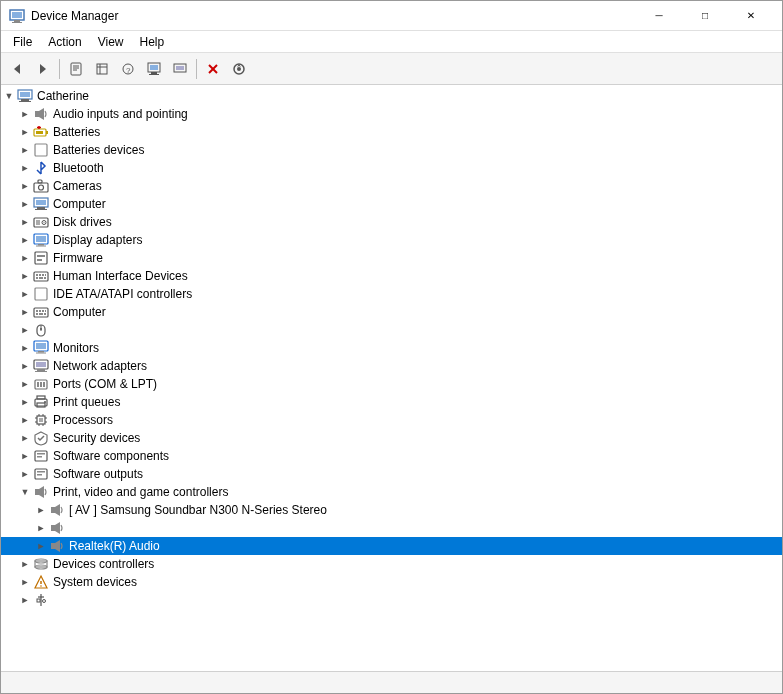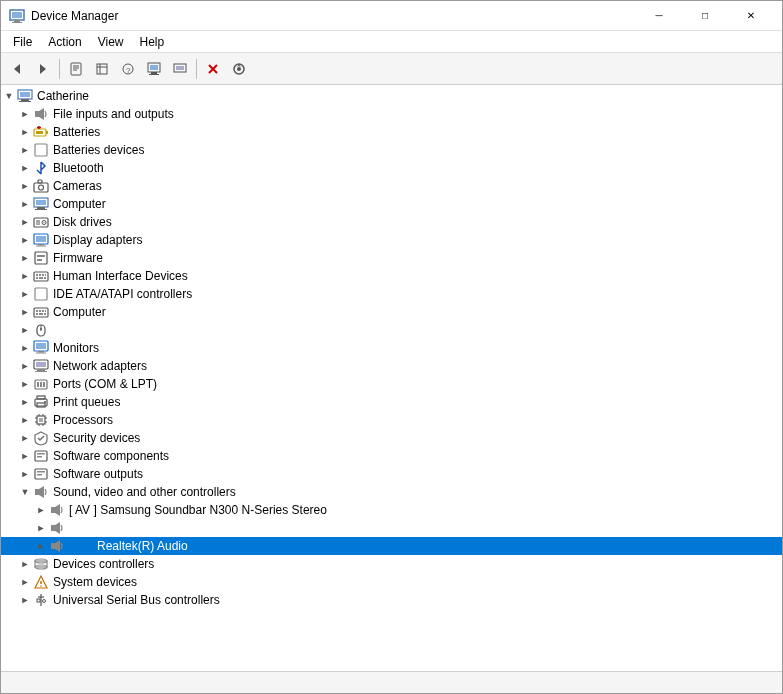--- a/index.html
+++ b/index.html
@@ -107,21 +107,21 @@
     }
     .tree-item {
       display: flex;
       align-items: center;
       height: 18px;
       padding-right: 8px;
       cursor: pointer;
       white-space: nowrap;
     }
     .tree-item.selected { background: #0078d7; color: #fff; }
-    .tree-item.selected .item-label { color: #fff; margin-left: 28px; }
+    .tree-item.selected .item-label { color: #fff; }
     .expand-btn {
       width: 16px;
       height: 18px;
       display: flex;
       align-items: center;
       justify-content: center;
       font-size: 9px;
       color: #555;
       flex-shrink: 0;
       cursor: pointer;
@@ -267,21 +267,21 @@
       </div>
     <div class="tree-item">
     <div class="expand-btn indent-1" style="margin-left:16px">►</div>
     <div class="item-icon" style="margin-left:0px">
             <svg width="16" height="16" viewBox="0 0 16 16">
         <rect x="2" y="5" width="4" height="6" fill="#888"></rect>
         <polygon points="6,5 11,2 11,14 6,11" fill="#888"></polygon>
         <path d="M12,5 Q14,8 12,11" stroke="#888" stroke-width="1.2" fill="none"></path>
       </svg>
           </div>
-    <span class="item-label">File inputs and outputs</span>
+    <span class="item-label">Audio inputs and pointing</span>
   </div>
         <div class="tree-item">
     <div class="expand-btn indent-1" style="margin-left:16px">►</div>
     <div class="item-icon" style="margin-left:0px">
             <svg width="16" height="16" viewBox="0 0 16 16">
         <rect x="1" y="5" width="12" height="7" rx="1" fill="none" stroke="#c0a000" stroke-width="1.2"></rect>
         <rect x="13" y="7" width="2" height="3" fill="#c0a000"></rect>
         <rect x="3" y="7" width="7" height="3" fill="#c0a000"></rect>
         <line x1="6" y1="2" x2="6" y2="5" stroke="#cc0000" stroke-width="1.5"></line>
         <line x1="4" y1="3.5" x2="8" y2="3.5" stroke="#cc0000" stroke-width="1.5"></line>
@@ -516,21 +516,21 @@
   </div>
         <div class="tree-item">
     <div class="expand-btn indent-1" style="margin-left:16px">▼</div>
     <div class="item-icon" style="margin-left:0px">
             <svg width="16" height="16" viewBox="0 0 16 16">
         <rect x="2" y="5" width="4" height="6" fill="#888"></rect>
         <polygon points="6,5 11,2 11,14 6,11" fill="#888"></polygon>
         <path d="M12,5 Q14,8 12,11" stroke="#888" stroke-width="1.2" fill="none"></path>
       </svg>
           </div>
-    <span class="item-label">Sound, video and other controllers</span>
+    <span class="item-label">Print, video and game controllers</span>
   </div>
         <div class="tree-item">
     <div class="expand-btn indent-2" style="margin-left:32px">►</div>
     <div class="item-icon" style="margin-left:0px">
             <svg width="16" height="16" viewBox="0 0 16 16">
         <rect x="2" y="5" width="4" height="6" fill="#888"></rect>
         <polygon points="6,5 11,2 11,14 6,11" fill="#888"></polygon>
         <path d="M12,5 Q14,8 12,11" stroke="#888" stroke-width="1.2" fill="none"></path>
       </svg>
           </div>
@@ -582,21 +582,20 @@
         <div class="tree-item">
     <div class="expand-btn indent-1" style="margin-left:16px">►</div>
     <div class="item-icon" style="margin-left:0px">
             <svg width="16" height="16" viewBox="0 0 16 16">
         <line x1="8" y1="2" x2="8" y2="14" stroke="#555" stroke-width="1.2"></line>
         <line x1="5" y1="5" x2="11" y2="5" stroke="#555" stroke-width="1.2"></line>
         <rect x="4" y="7" width="3" height="3" fill="none" stroke="#555" stroke-width="1"></rect>
         <circle cx="11" cy="9" r="1.5" fill="none" stroke="#555" stroke-width="1"></circle>
       </svg>
           </div>
-    <span class="item-label">Universal Serial Bus controllers</span>
   </div>
       </div>
   </div>
 
   <div class="status-bar">
     <span></span>
   </div>
 </div>
 
 </body></html>

